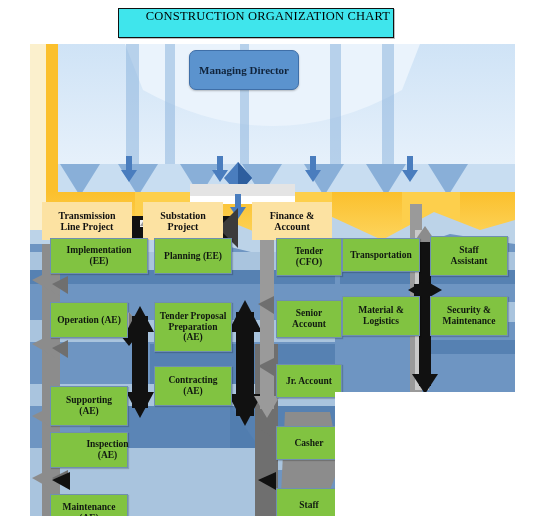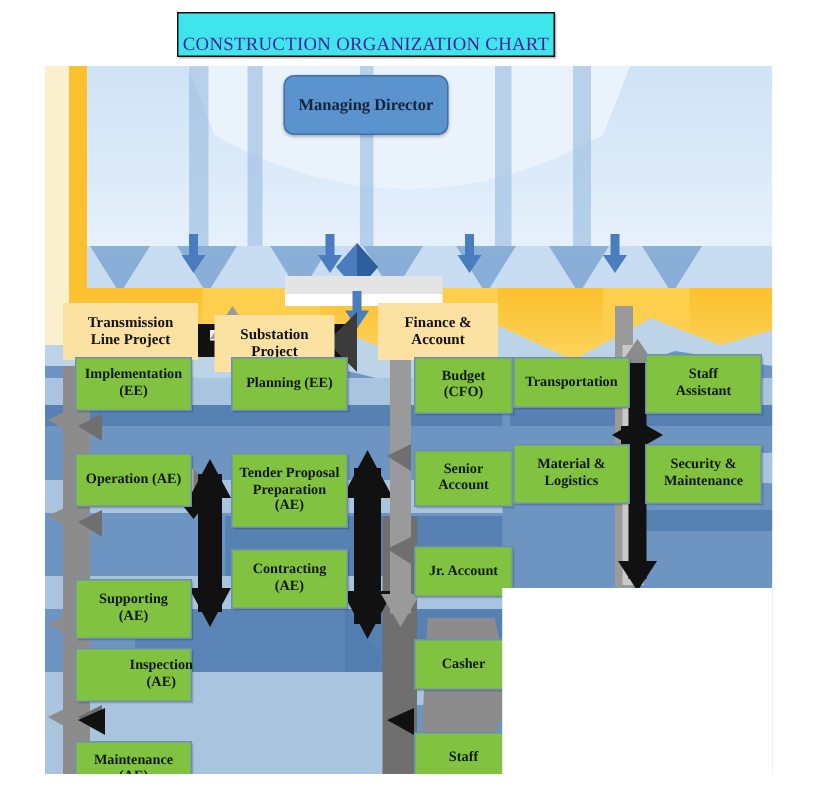--- a/index.html
+++ b/index.html
@@ -6,23 +6,24 @@
   body{
     width:543px;height:524px;position:relative;overflow:hidden;
     font-family:"Liberation Serif", serif;
   }
   #root{position:absolute;left:0;top:0;width:543px;height:524px;}
 
   
   .title-box{
     position:absolute;left:118px;top:8px;width:250px;height:28px;
     background:var(--title-bg);border:1.5px solid #111;
-    display:flex;align-items:flex-end;justify-content:center;
-    font-size:12.5px;color:#4c1d95;letter-spacing:.2px;white-space:nowrap;
+    display:flex;align-items:flex-start;justify-content:center;
+    font-size:12.5px;color:#000000;letter-spacing:.2px;white-space:nowrap;
     box-shadow:1px 1px 0 rgba(0,0,0,.25);
+    padding-left:24px;
   }
 
   
   .plate{position:absolute;left:30px;top:44px;width:485px;height:472px;overflow:hidden;}
   .bg-svg{position:absolute;left:0;top:0;}
 
   
   .node{
     position:absolute;display:flex;align-items:center;justify-content:center;
     text-align:center;font-weight:bold;color:#111;line-height:1.12;
@@ -241,34 +242,34 @@
     <div class="node n-dept" style="left:12px;top:158px;width:90px;height:38px;">
       <div>
         <span>Transmission</span>
         <span>Line Project</span>
       </div>
     </div>
 
     <div class="node n-md" style="left:159px;top:6px;width:110px;height:40px;">
       <span>Managing Director</span>
     </div>
-    <div class="node n-dept" style="left:113px;top:158px;width:80px;height:38px;margin-top:8px;">
+    <div class="node n-dept" style="left:113px;top:158px;width:80px;height:38px;">
       <div>
         <span>Substation</span>
         <span>Project</span>
       </div>
     </div>
     <div class="node n-dept" style="left:222px;top:158px;width:80px;height:38px;">
       <div>
         <span>Finance &amp;</span>
         <span>Account</span>
       </div>
     </div>
 
-    <div class="node n-leaf" style="left:20px;top:194px;width:78px;height:36px;">
+    <div class="node n-leaf" style="left:20px;top:194px;width:98px;height:36px;">
       <div>
         <span>Implementation</span>
         <span>(EE)</span>
       </div>
     </div>
     <div class="node n-leaf" style="left:20px;top:258px;width:78px;height:36px;">
       <span>Operation (AE)</span>
     </div>
     <div class="node n-leaf" style="left:20px;top:322px;width:78px;height:40px;margin-top:20px;">
       <div>
@@ -298,21 +299,21 @@
     </div>
     <div class="node n-leaf" style="left:124px;top:322px;width:78px;height:40px;">
       <div>
         <span>Contracting</span>
         <span>(AE)</span>
       </div>
     </div>
 
     <div class="node n-leaf" style="left:246px;top:194px;width:66px;height:38px;">
       <div>
-        <span>Budget</span>
+        <span>Tender</span>
         <span>(CFO)</span>
       </div>
     </div>
     <div class="node n-leaf" style="left:246px;top:256px;width:66px;height:38px;">
       <div>
         <span>Senior</span>
         <span>Account</span>
       </div>
     </div>
     <div class="node n-leaf" style="left:246px;top:382px;width:66px;height:34px;">

